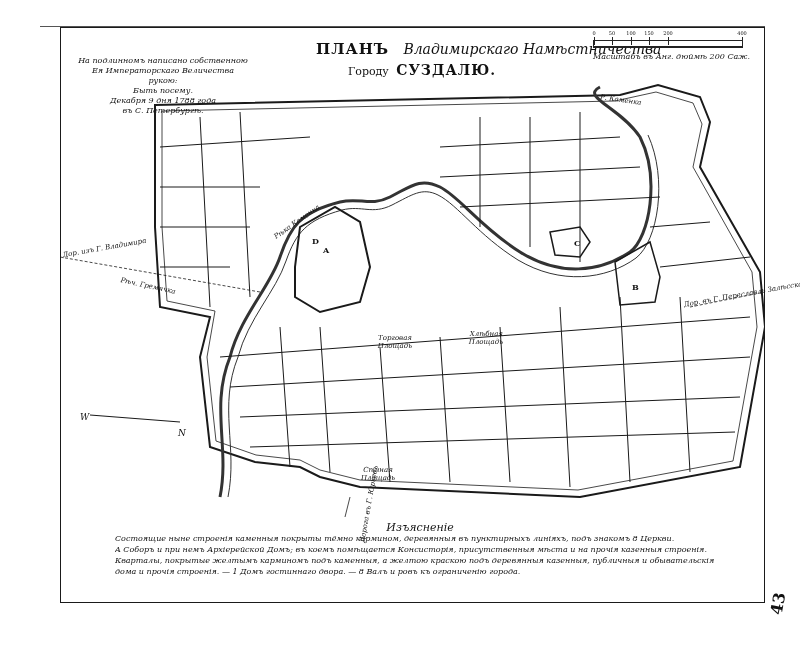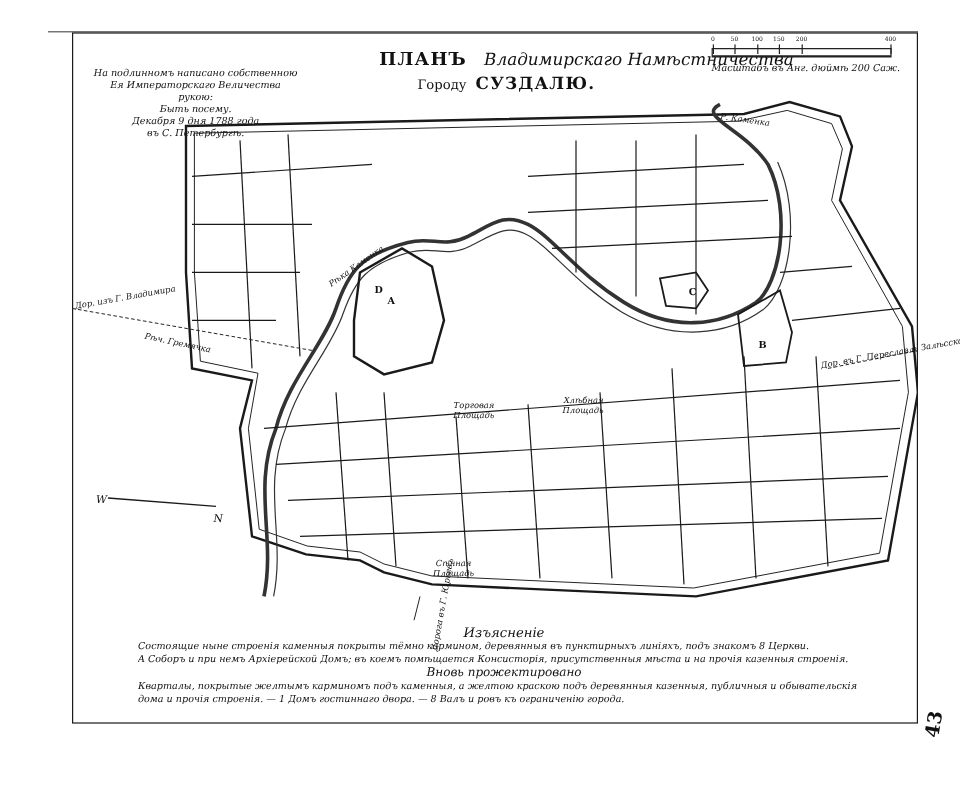--- a/index.html
+++ b/index.html
@@ -138,18 +138,17 @@
 
 <div class="letter" style="left:323px;top:245px">A</div>
 <div class="letter" style="left:632px;top:282px">B</div>
 <div class="letter" style="left:574px;top:238px">C</div>
 <div class="letter" style="left:312px;top:236px">D</div>
 
 <div class="legend">
   <div class="heading">Изъясненіе</div>
   <p>Состоящие ныне строенія каменныя покрыты тёмно кармином, деревянныя въ пунктирныхъ линіяхъ, подъ знакомъ 8 Церкви.</p>
   <p>A Соборъ и при немъ Архіерейской Домъ; въ коемъ помѣщается Консисторія, присутственныя мѣста и на прочія казенныя строенія.</p>
-  <div class="heading2">Вновь прожектировано</div>
   <p>Кварталы, покрытые желтымъ карминомъ подъ каменныя, а желтою краскою подъ деревянныя казенныя, публичныя и обывательскія</p>
   <p>дома и прочія строенія. — 1 Домъ гостиннаго двора. — 8 Валъ и ровъ къ ограниченію города.</p>
 </div>
 
 <div class="page-num">43</div>
 
 </body></html>

